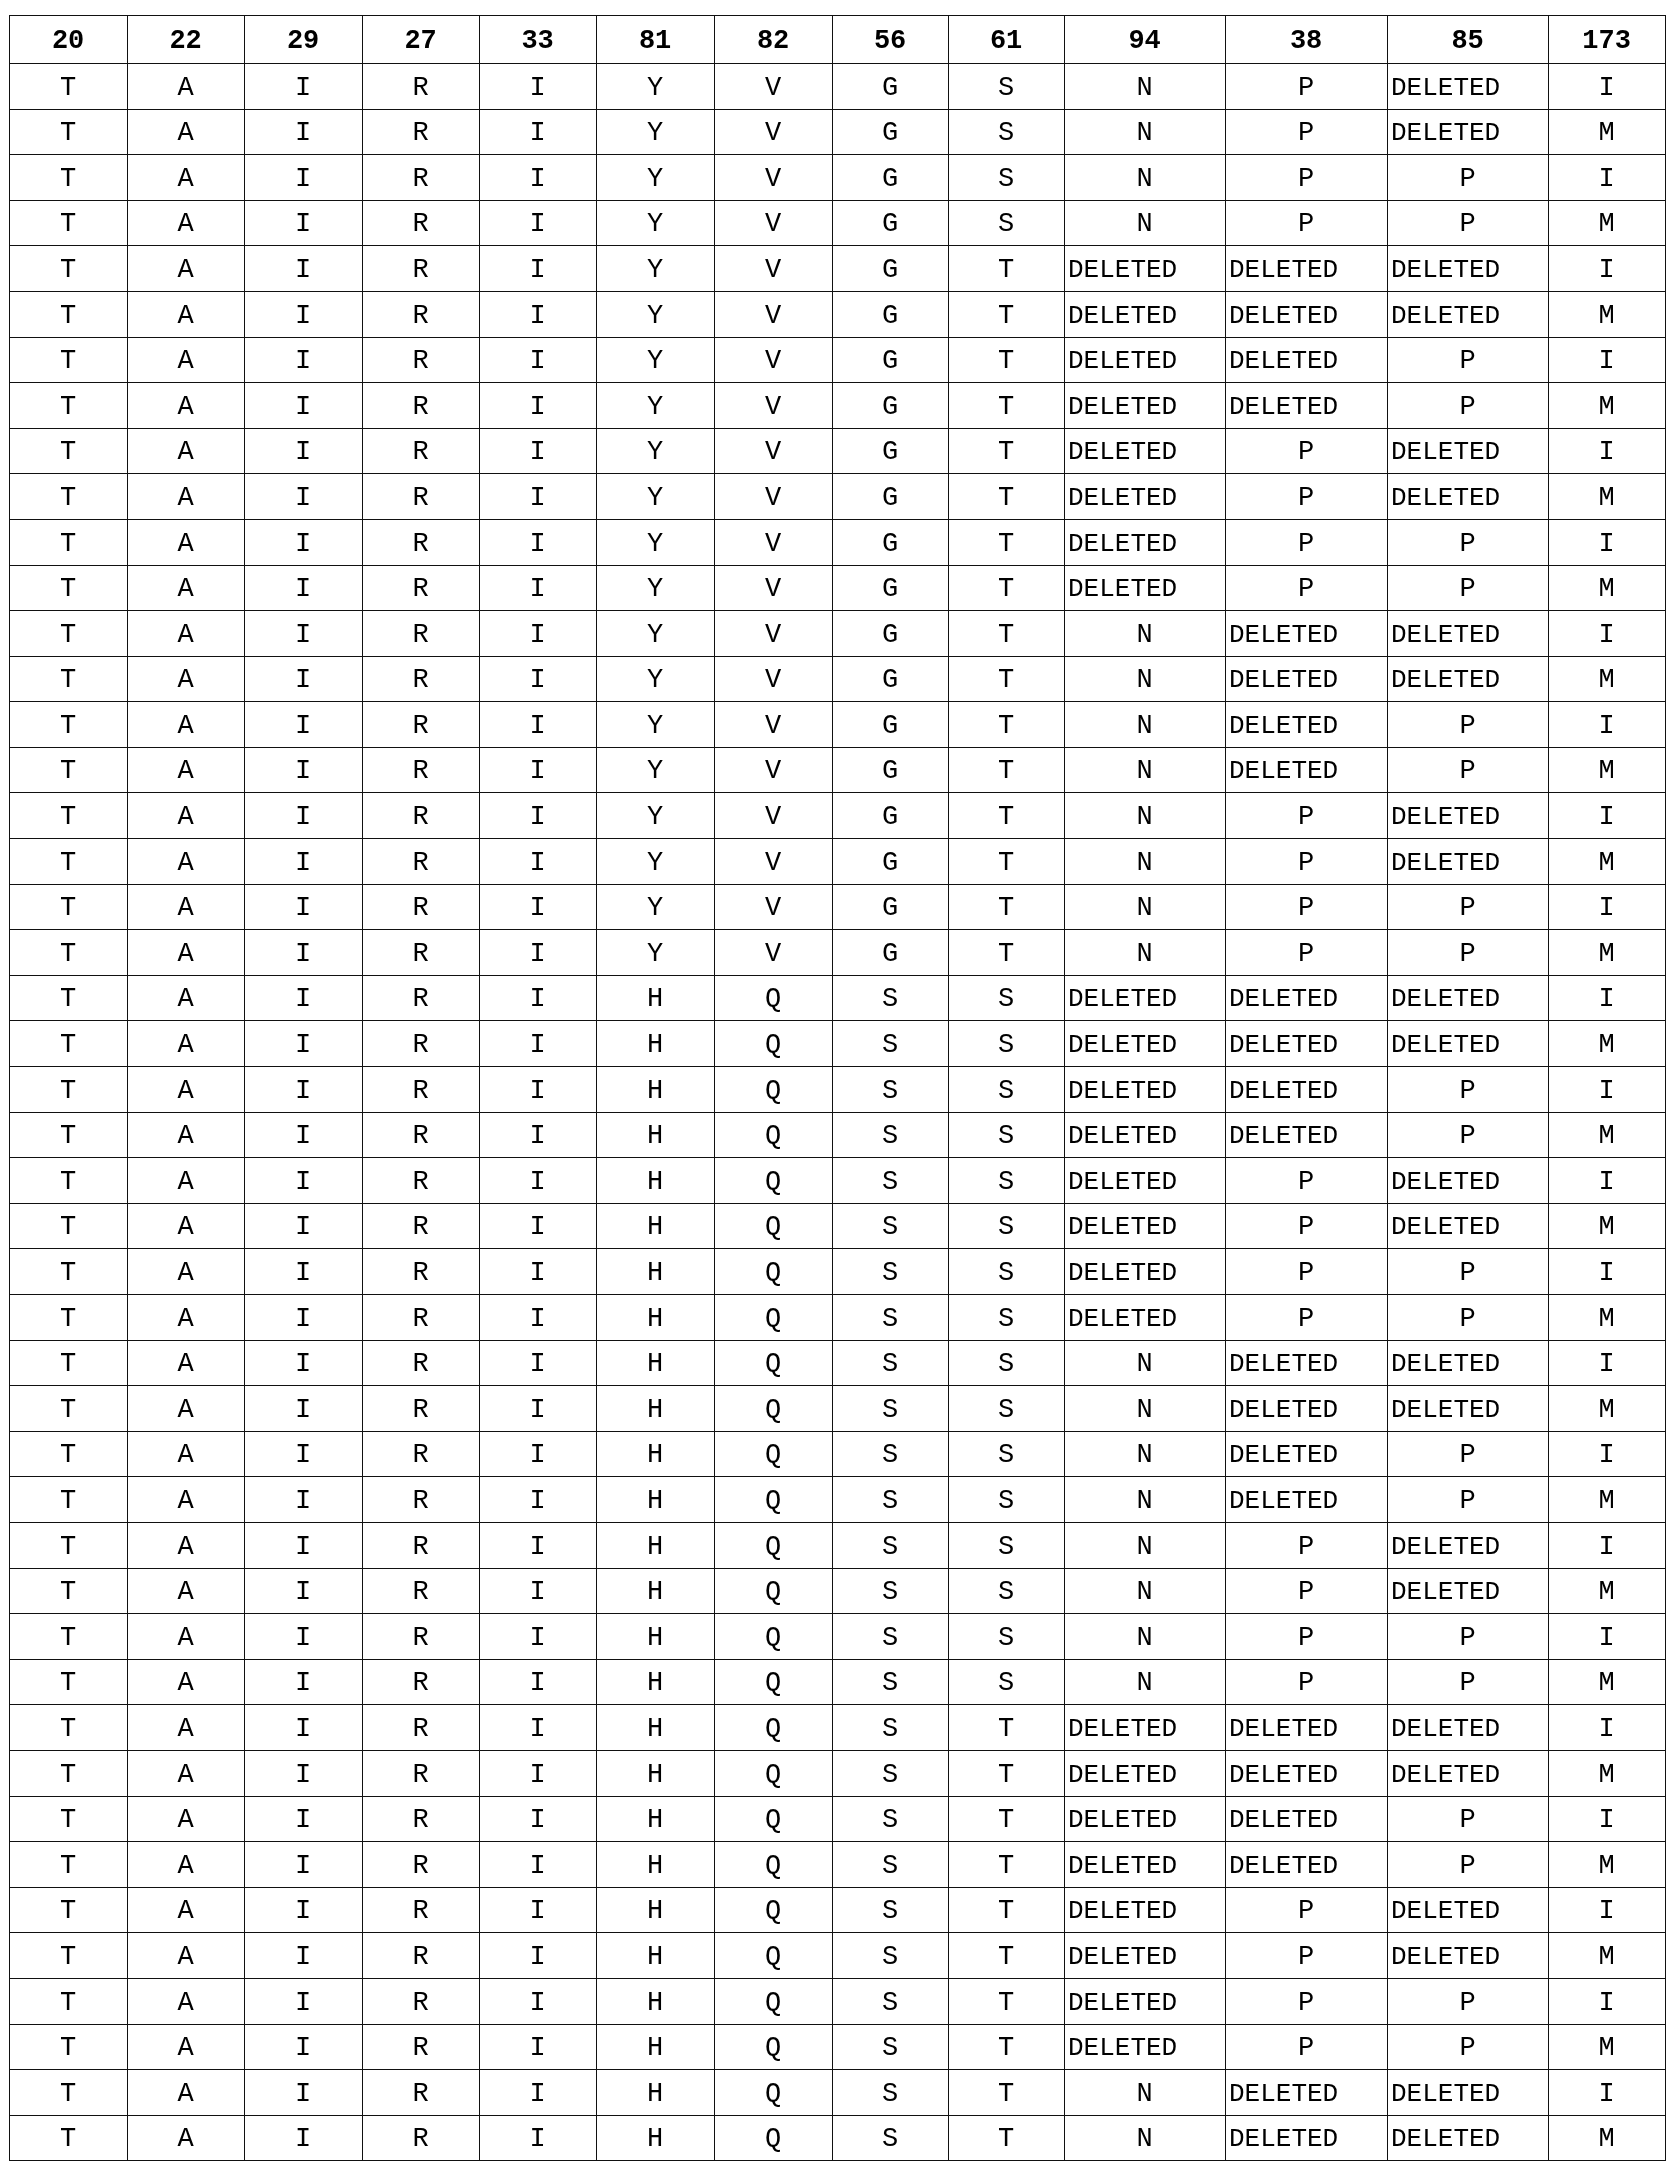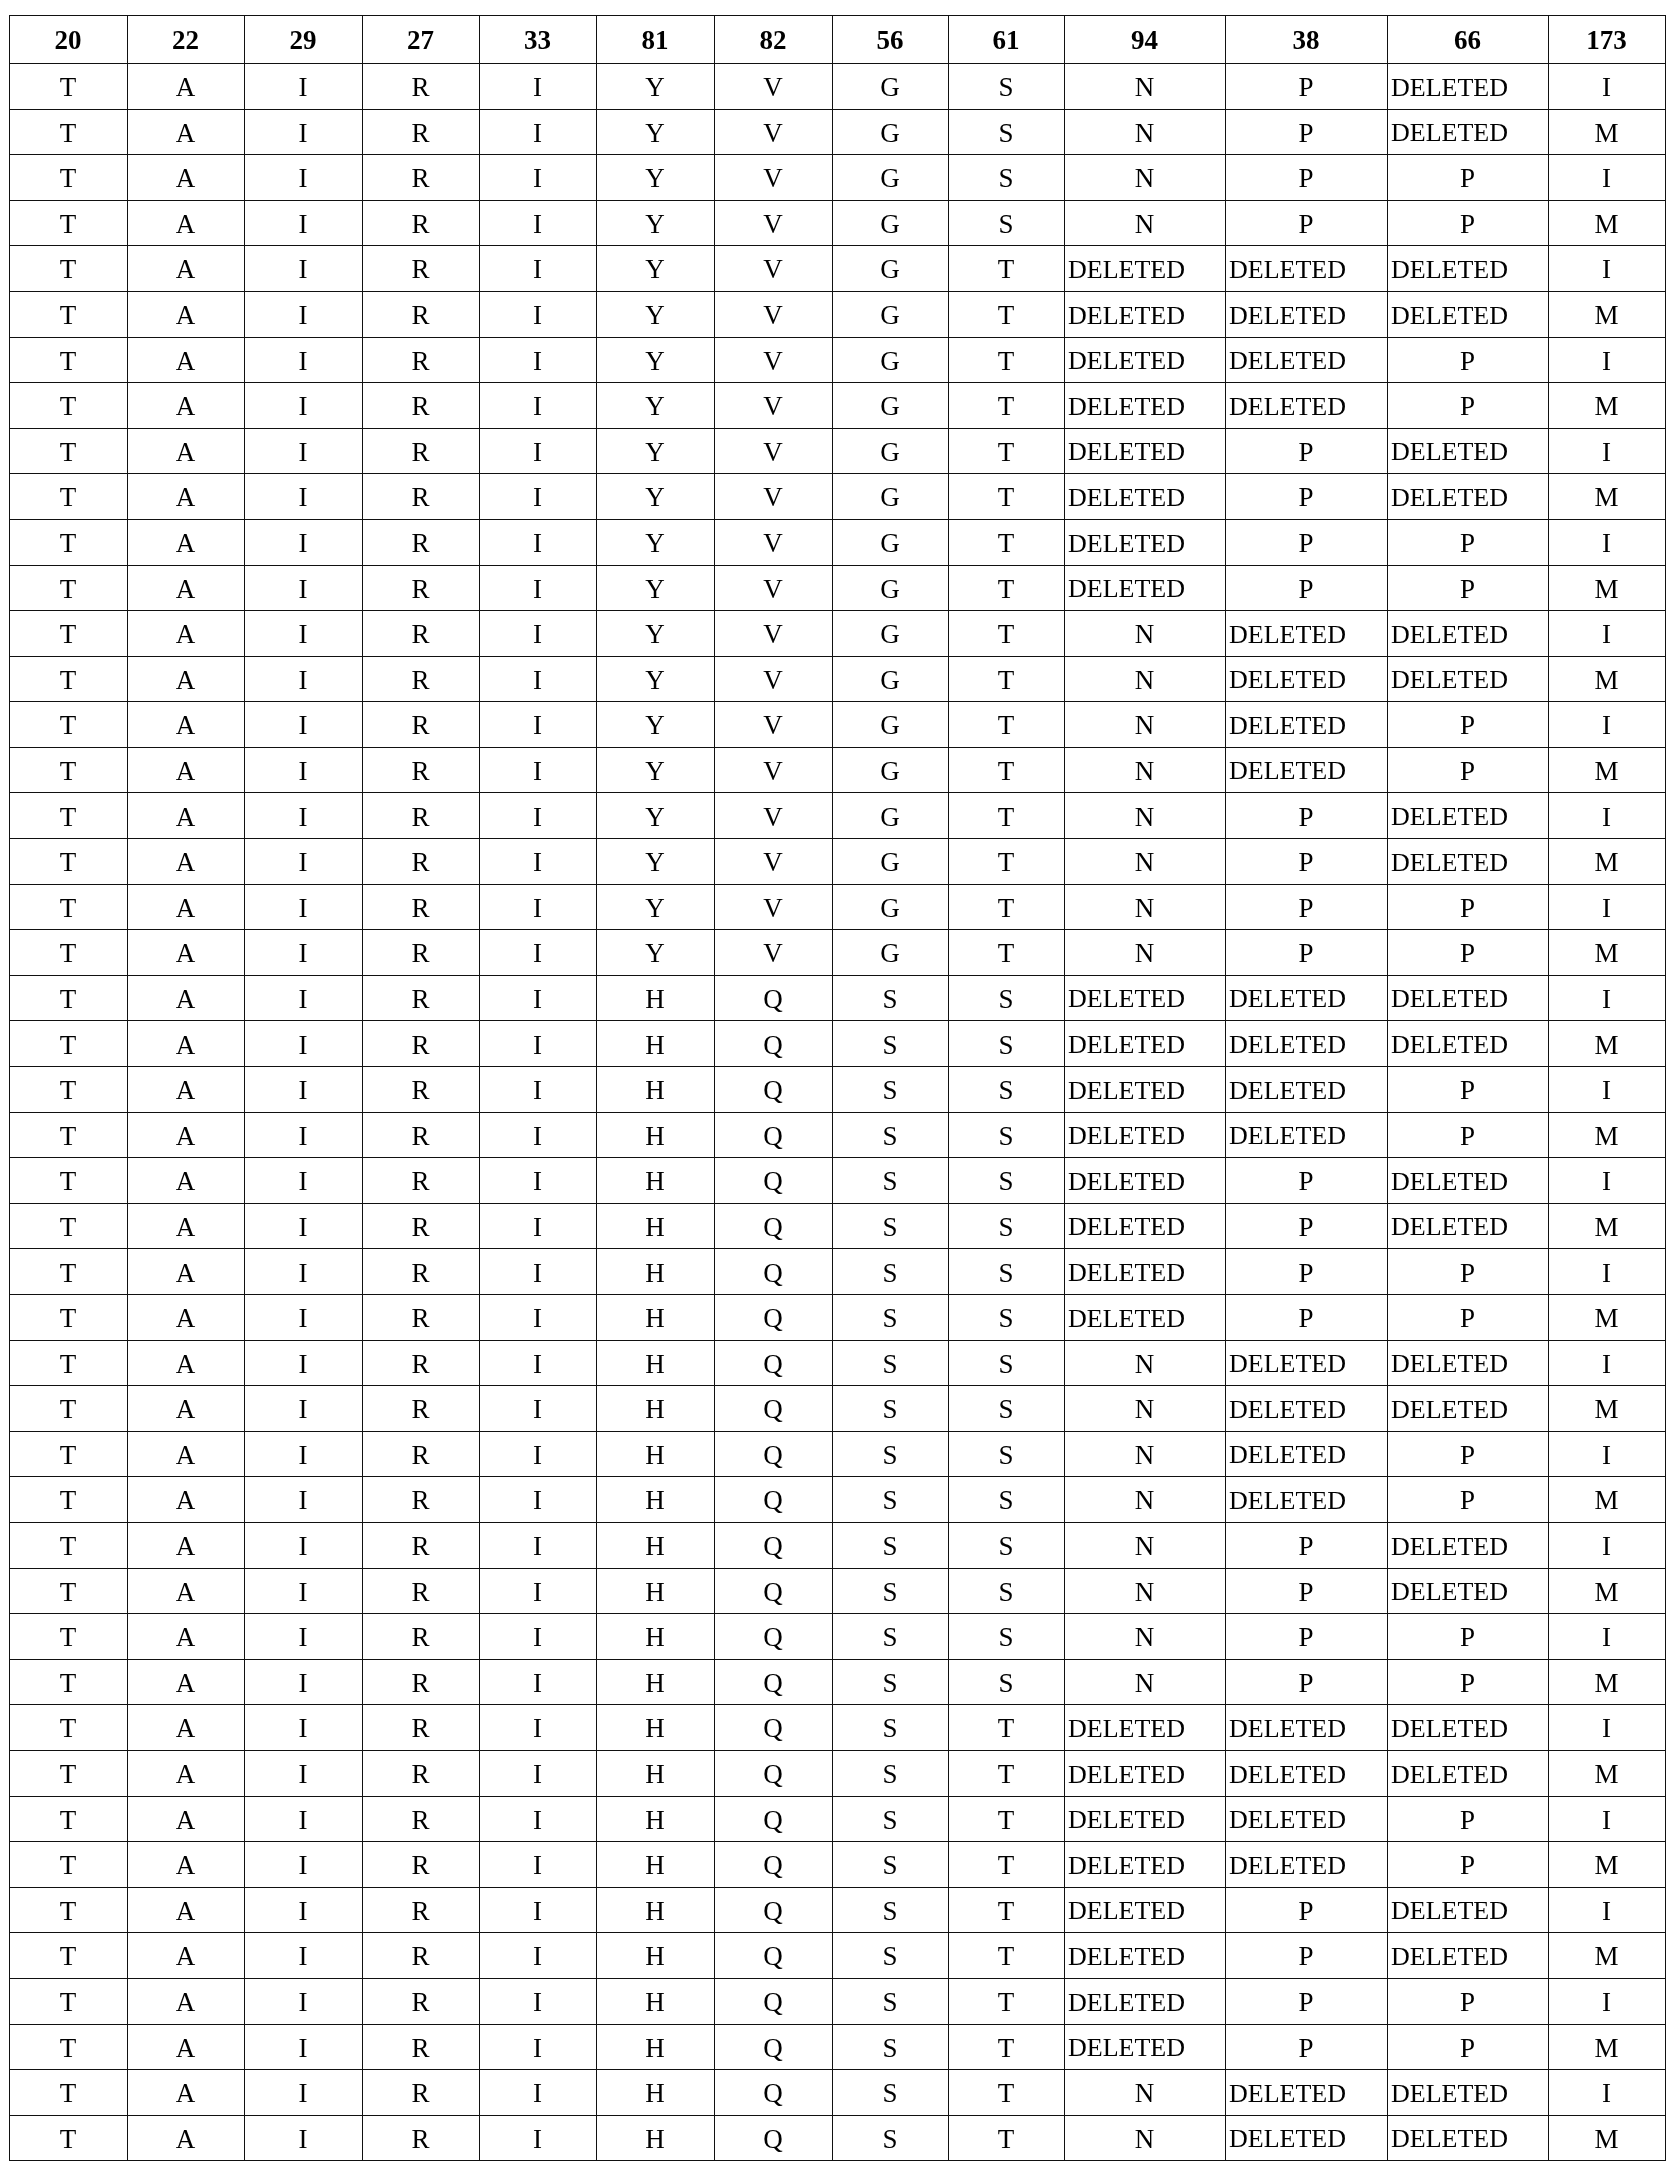--- a/index.html
+++ b/index.html
@@ -3,21 +3,21 @@
 <meta charset="utf-8">
 <style>
   html, body { margin: 0; padding: 0; background: #ffffff; }
   body { width: 1677px; height: 2185px; position: relative; overflow: hidden; }
   table.seq {
     position: absolute;
     left: 8.6px;
     top: 14.6px;
     border-collapse: collapse;
     table-layout: fixed;
-    font-family: Liberation Serif, serif;
+    font-family: Liberation Mono, monospace;
     color: #000;
   }
   table.seq th, table.seq td {
     border: 1.7px solid #111;
     text-align: center;
     vertical-align: middle;
     padding: 0;
     overflow: hidden;
     white-space: nowrap;
   }
@@ -60,21 +60,21 @@
         <th>22</th>
         <th>29</th>
         <th>27</th>
         <th>33</th>
         <th>81</th>
         <th>82</th>
         <th>56</th>
         <th>61</th>
         <th>94</th>
         <th>38</th>
-        <th>66</th>
+        <th>85</th>
         <th>173</th>
       </tr>
   </thead>
   <tbody>
       <tr>
         <td>T</td>
         <td>A</td>
         <td>I</td>
         <td>R</td>
         <td>I</td>

